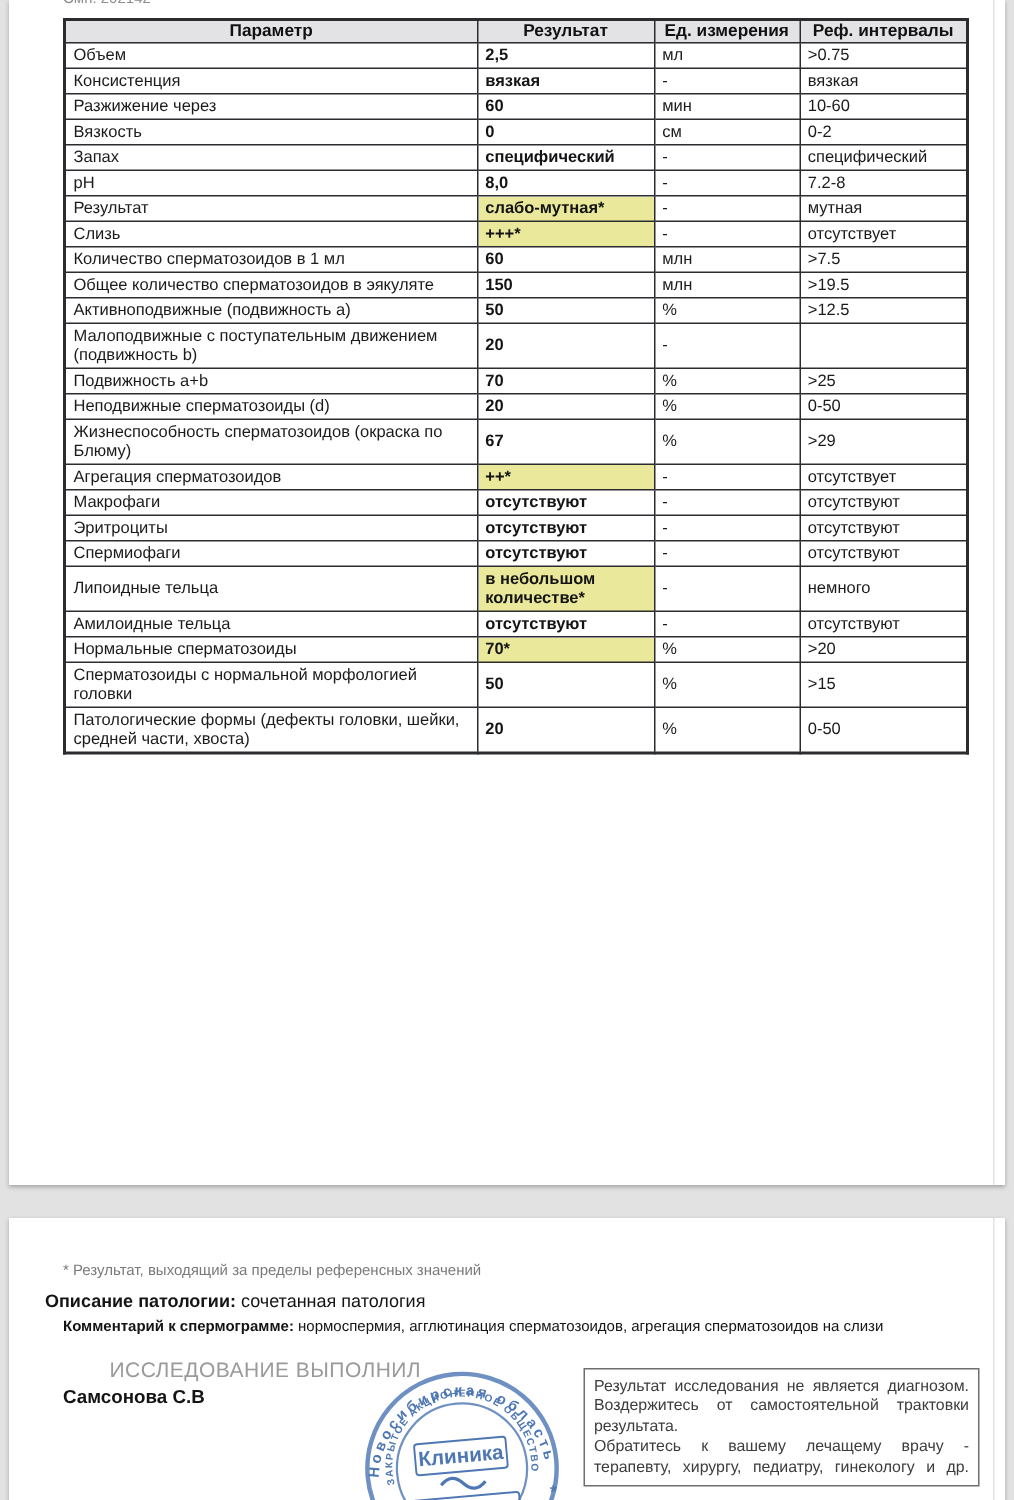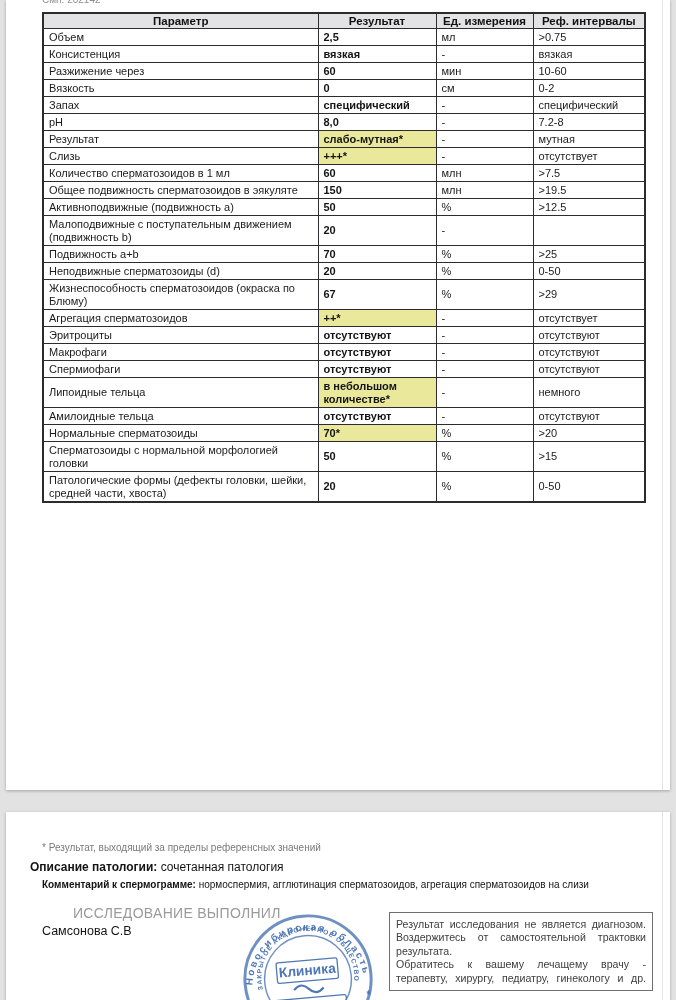--- a/index.html
+++ b/index.html
@@ -40,21 +40,21 @@
   td.result.flag{background:#e9e89b;}
   td.param{color:#1b1b1b;}
   td.unit,td.ref{color:#1b1b1b;}
 
   
   .footnote{position:absolute;left:36px;top:30px;font-size:10px;color:#7a7a7a;}
   .pathology{position:absolute;left:24px;top:48px;font-size:12px;}
   .comment{position:absolute;left:36px;top:65px;width:612px;font-size:10px;line-height:15.5px;text-align:justify;}
   .pathology b,.comment b{font-weight:bold;}
   .performed-label{position:absolute;left:36px;top:93px;font-size:14px;color:#9a9a9a;letter-spacing:.3px;padding-left:31px;}
-  .performed-name{position:absolute;left:36px;top:112px;font-size:12.5px;font-weight:normal;}
+  .performed-name{position:absolute;left:36px;top:112px;font-size:12.5px;font-weight:bold;}
 
   .disclaimer{
     position:absolute;left:383px;top:100px;width:250px;
     border:1px solid #6f6f6f;padding:5px 6px;
     font-size:10.6px;line-height:13.4px;color:#3d3d3d;
   }
   .disclaimer p{margin:0;text-align:justify;}
   .disclaimer p.last-justify{text-align-last:justify;}
 
   
@@ -140,21 +140,21 @@
             <td class="unit">-</td>
             <td class="ref">отсутствует</td>
           </tr>
           <tr>
             <td class="param">Количество сперматозоидов в 1 мл</td>
             <td class="result">60</td>
             <td class="unit">млн</td>
             <td class="ref">&gt;7.5</td>
           </tr>
           <tr>
-            <td class="param">Общее подвижность сперматозоидов в эякуляте</td>
+            <td class="param">Общее количество сперматозоидов в эякуляте</td>
             <td class="result">150</td>
             <td class="unit">млн</td>
             <td class="ref">&gt;19.5</td>
           </tr>
           <tr>
             <td class="param">Активноподвижные (подвижность a)</td>
             <td class="result">50</td>
             <td class="unit">%</td>
             <td class="ref">&gt;12.5</td>
           </tr>
@@ -182,27 +182,27 @@
             <td class="unit">%</td>
             <td class="ref">&gt;29</td>
           </tr>
           <tr>
             <td class="param">Агрегация сперматозоидов</td>
             <td class="result flag">++*</td>
             <td class="unit">-</td>
             <td class="ref">отсутствует</td>
           </tr>
           <tr>
+            <td class="param">Макрофаги</td>
+            <td class="result">отсутствуют</td>
+            <td class="unit">-</td>
+            <td class="ref">отсутствуют</td>
+          </tr>
+          <tr>
             <td class="param">Эритроциты</td>
-            <td class="result">отсутствуют</td>
-            <td class="unit">-</td>
-            <td class="ref">отсутствуют</td>
-          </tr>
-          <tr>
-            <td class="param">Макрофаги</td>
             <td class="result">отсутствуют</td>
             <td class="unit">-</td>
             <td class="ref">отсутствуют</td>
           </tr>
           <tr>
             <td class="param">Спермиофаги</td>
             <td class="result">отсутствуют</td>
             <td class="unit">-</td>
             <td class="ref">отсутствуют</td>
           </tr>

